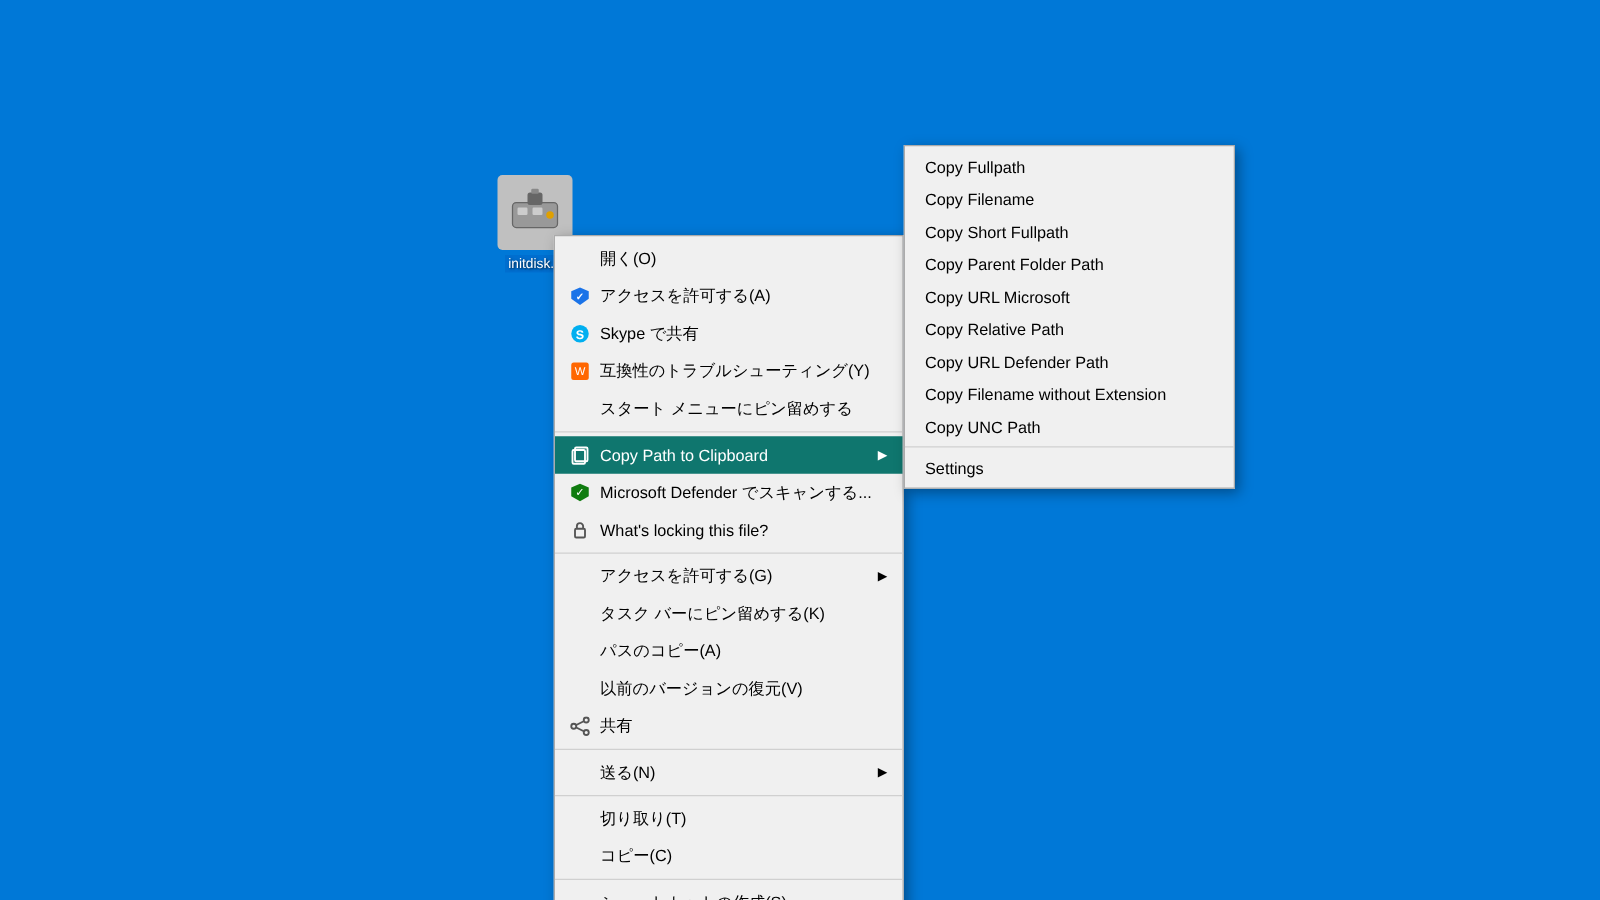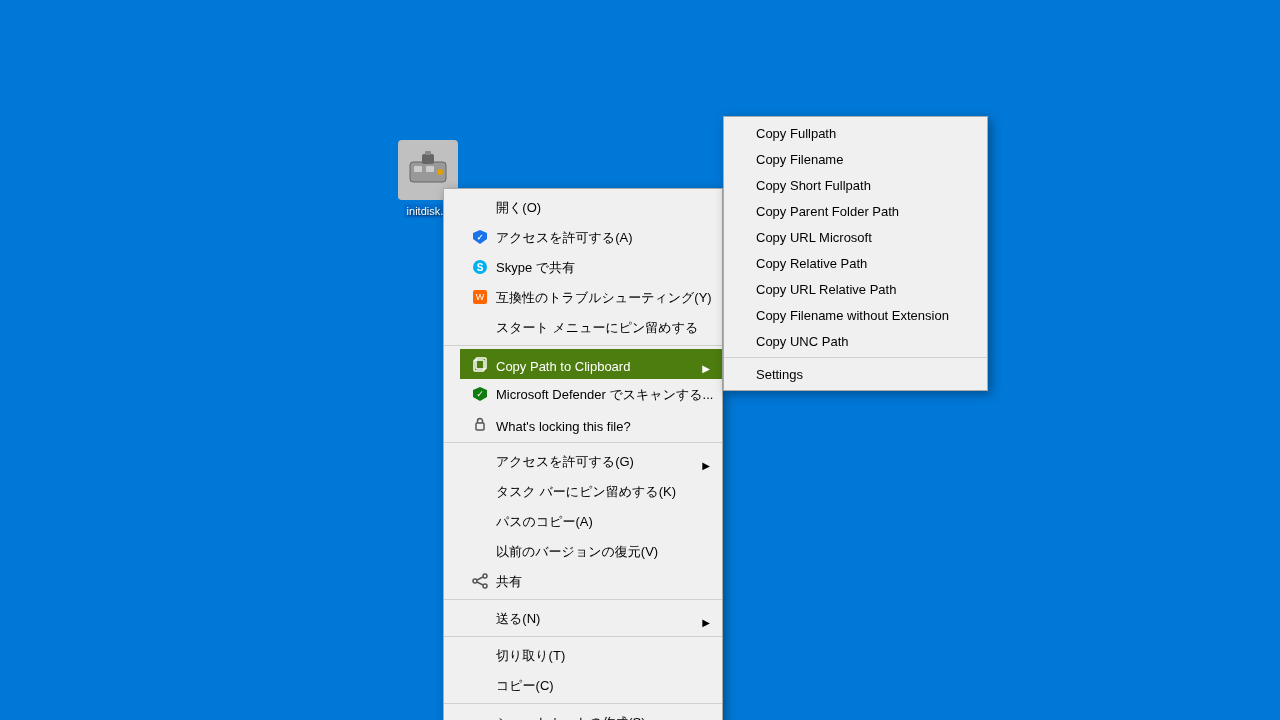--- a/index.html
+++ b/index.html
@@ -53,31 +53,30 @@
       width: 280px;
       background: #f0f0f0;
       border: 1px solid #ababab;
       box-shadow: 3px 3px 10px rgba(0,0,0,0.35);
       padding: 3px 0;
       z-index: 100;
     }
 
     .menu-item {
       display: flex;
-      align-items: flex-end;
+      align-items: center;
       padding: 5px 12px 5px 8px;
       cursor: pointer;
       position: relative;
       white-space: nowrap;
       min-height: 26px;
       color: #000;
-      margin-left: 16px;
     }
     .menu-item.highlighted {
-      background: #4d7c0f;
+      background: #0f766e;
       color: white;
     }
     .menu-item .icon-slot {
       width: 24px;
       height: 20px;
       display: flex;
       align-items: center;
       justify-content: center;
       margin-right: 4px;
       flex-shrink: 0;
@@ -281,21 +280,21 @@
   <div class="menu-item">
     <span>Copy Parent Folder Path</span>
   </div>
   <div class="menu-item">
     <span>Copy URL Microsoft</span>
   </div>
   <div class="menu-item">
     <span>Copy Relative Path</span>
   </div>
   <div class="menu-item">
-    <span>Copy URL Relative Path</span>
+    <span>Copy URL Defender Path</span>
   </div>
   <div class="menu-item">
     <span>Copy Filename without Extension</span>
   </div>
   <div class="menu-item">
     <span>Copy UNC Path</span>
   </div>
   <div class="menu-separator"></div>
   <div class="menu-item">
     <span>Settings</span>

